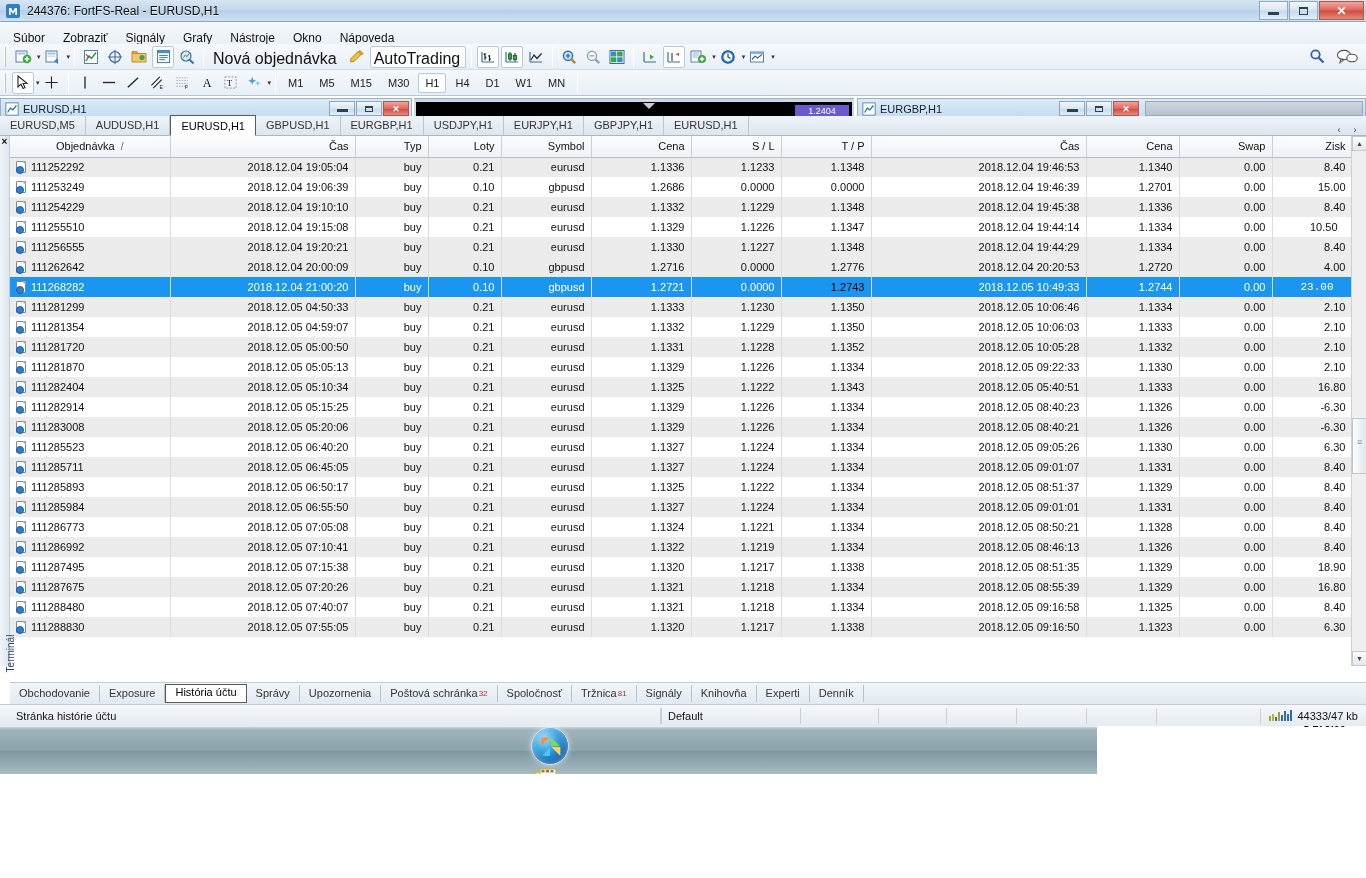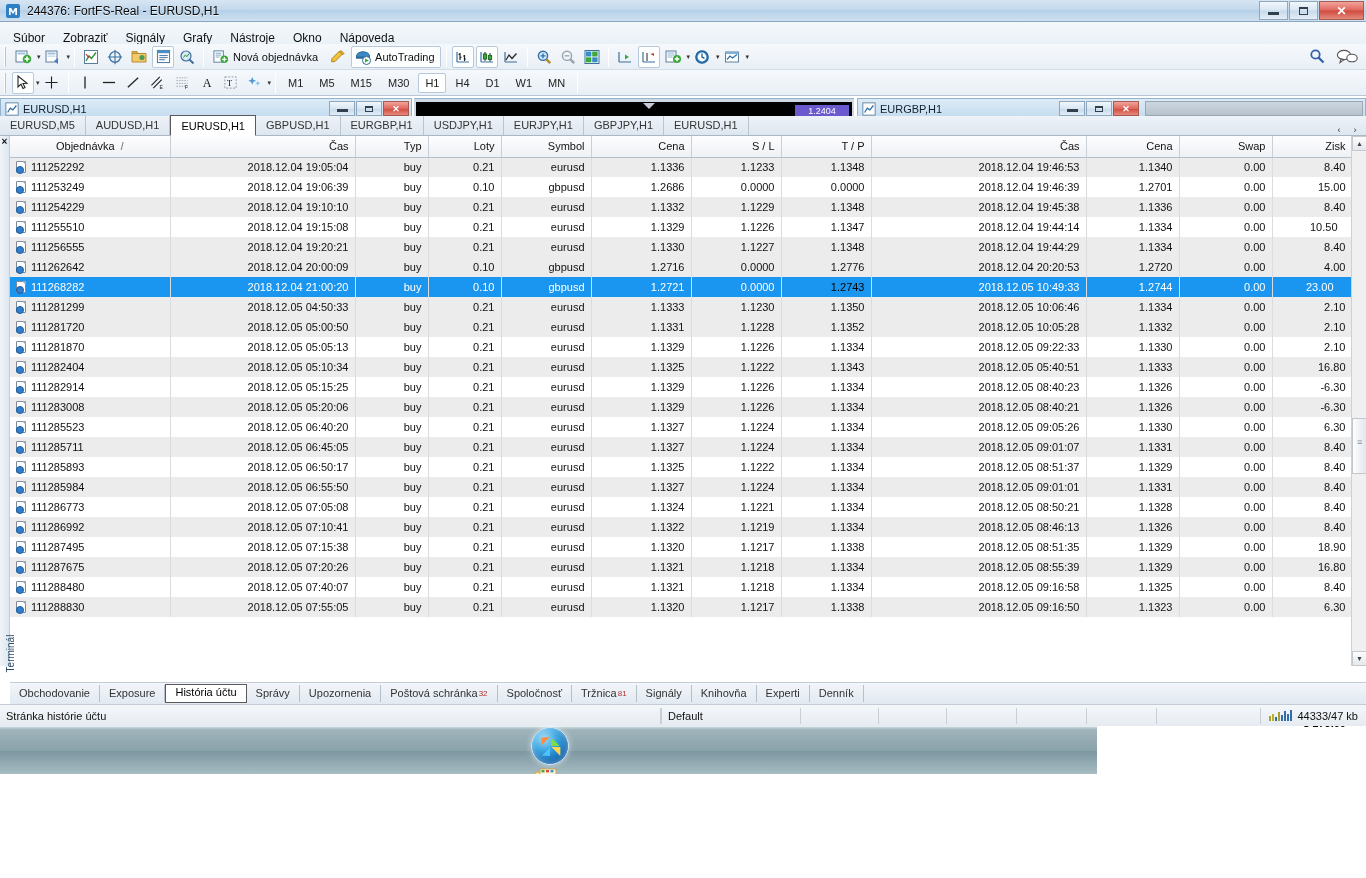--- a/index.html
+++ b/index.html
@@ -73,21 +73,21 @@
     background: linear-gradient(to bottom,#f6f9fc,#e8eff6);
     display: flex; align-items: center; padding-left: 3px;
     border-bottom: 1px solid #b9c6d3;
   }
   .tbtn {
     height: 22px; min-width: 22px;
     display: flex; align-items: center; justify-content: center;
     margin: 0 1px; padding: 0 2px; border: 1px solid transparent; border-radius: 2px;
   }
   .tbtn.framed { border: 1px solid #b7c9da; background: #fdfefe; }
-  .tbtn.labeled { padding: 0 5px 0 3px; gap: 4px; font-size: 11px; color: #111; }
+  .tbtn.labeled { padding: 0 5px 0 3px; gap: 4px; font-size: 16px; color: #111; flex-direction: column; }
   .tbsep { width: 1px; height: 20px; background: #c2ccd6; margin: 0 4px;
            border-right: 1px solid #ffffff; }
   .tbgrip { width: 4px; height: 20px; margin: 0 3px 0 1px;
     background: repeating-linear-gradient(to right,#ffffff 0 1px,#b9c4ce 1px 2px,transparent 2px 4px); }
   .caret { font-size: 7px; color: #333; margin-left: 1px; }
   .tf-item {
     font-size: 11px; color: #222; padding: 3px 6px; margin: 0 1px;
     border: 1px solid transparent; border-radius: 2px;
   }
   .tf-item.active { border: 1px solid #b7c9da; background: #fdfefe; }
@@ -819,33 +819,47 @@
             <td>2018.12.04 21:00:20</td>
             <td>buy</td>
             <td>0.10</td>
             <td>gbpusd</td>
             <td>1.2721</td>
             <td>0.0000</td>
             <td class="tp-green">1.2743</td>
             <td>2018.12.05 10:49:33</td>
             <td>1.2744</td>
             <td>0.00</td>
-            <td style="padding-right: 32px;">23.00</td>
+            <td style="padding-right: 32px; font-family: Liberation Mono, monospace;">23.00</td>
           </tr>
           <tr class="alt">
             <td class="l"><span class="doc-icon"></span><span>111281299</span></td>
             <td>2018.12.05 04:50:33</td>
             <td>buy</td>
             <td>0.21</td>
             <td>eurusd</td>
             <td>1.1333</td>
             <td>1.1230</td>
             <td>1.1350</td>
             <td>2018.12.05 10:06:46</td>
             <td>1.1334</td>
+            <td>0.00</td>
+            <td style="padding-right: 20px;">2.10</td>
+          </tr>
+          <tr class="row">
+            <td class="l"><span class="doc-icon"></span><span>111281354</span></td>
+            <td>2018.12.05 04:59:07</td>
+            <td>buy</td>
+            <td>0.21</td>
+            <td>eurusd</td>
+            <td>1.1332</td>
+            <td>1.1229</td>
+            <td>1.1350</td>
+            <td>2018.12.05 10:06:03</td>
+            <td>1.1333</td>
             <td>0.00</td>
             <td style="padding-right: 20px;">2.10</td>
           </tr>
           <tr class="alt">
             <td class="l"><span class="doc-icon"></span><span>111281720</span></td>
             <td>2018.12.05 05:00:50</td>
             <td>buy</td>
             <td>0.21</td>
             <td>eurusd</td>
             <td>1.1331</td>
@@ -1106,21 +1120,21 @@
         <span>Experti</span>
       </div>
     <div class="btab">
         <span>Denník</span>
       </div>
   </div>
 
   <div style="position:absolute;left:-13px;top:648px;width:46px;transform:rotate(-90deg);font-size:10px;color:#2b4a68;text-align:center;">Terminál</div>
 
   <div class="statusbar">
-    <div style="flex:0 0 660px;padding-left:6px">Stránka histórie účtu</div>
+    <div style="flex:0 0 660px;padding-left:16px">Stránka histórie účtu</div>
     <div class="sb-cell" style="width:1px;padding:0"></div>
     <div class="sb-cell" style="width:140px;border-left:1px solid #c8ced5">Default</div>
     <div class="sb-cell" style="width:78px"></div>
     <div class="sb-cell" style="width:68px"></div>
     <div class="sb-cell" style="width:70px"></div>
     <div class="sb-cell" style="width:70px"></div>
     <div class="sb-cell" style="width:70px"></div>
     <div class="sb-cell" style="width:0;border-right:none"></div>
     <div style="margin-left:auto;display:flex;align-items:center;padding-right:8px;border-left:1px solid #c8ced5;padding-left:8px;height:16px">
       <span class="sb-bars">

